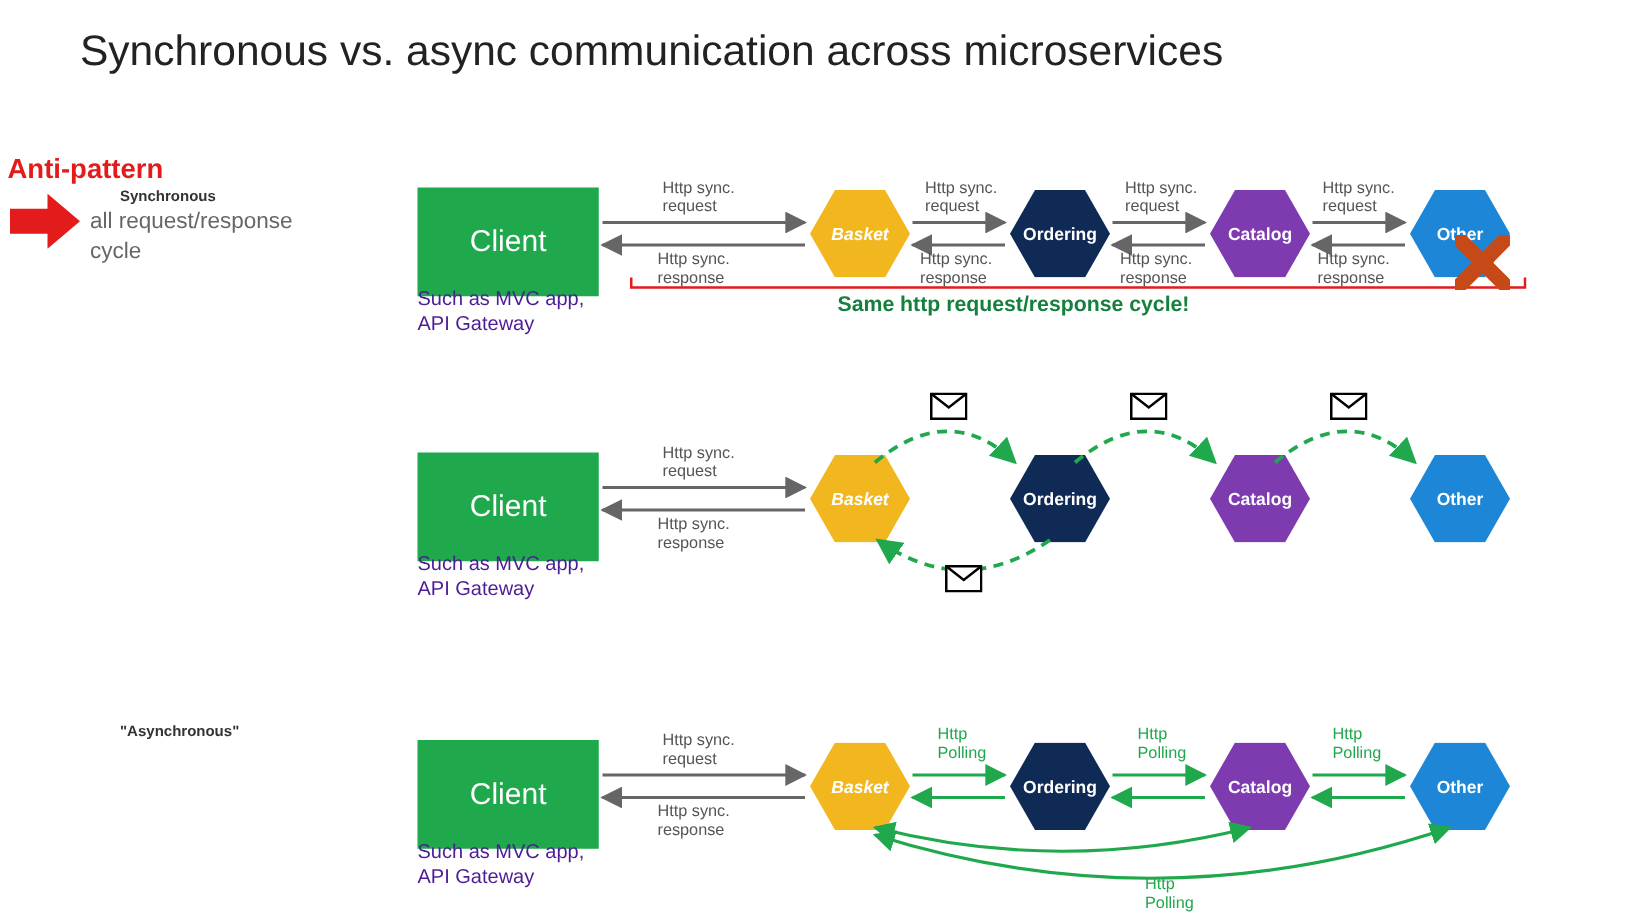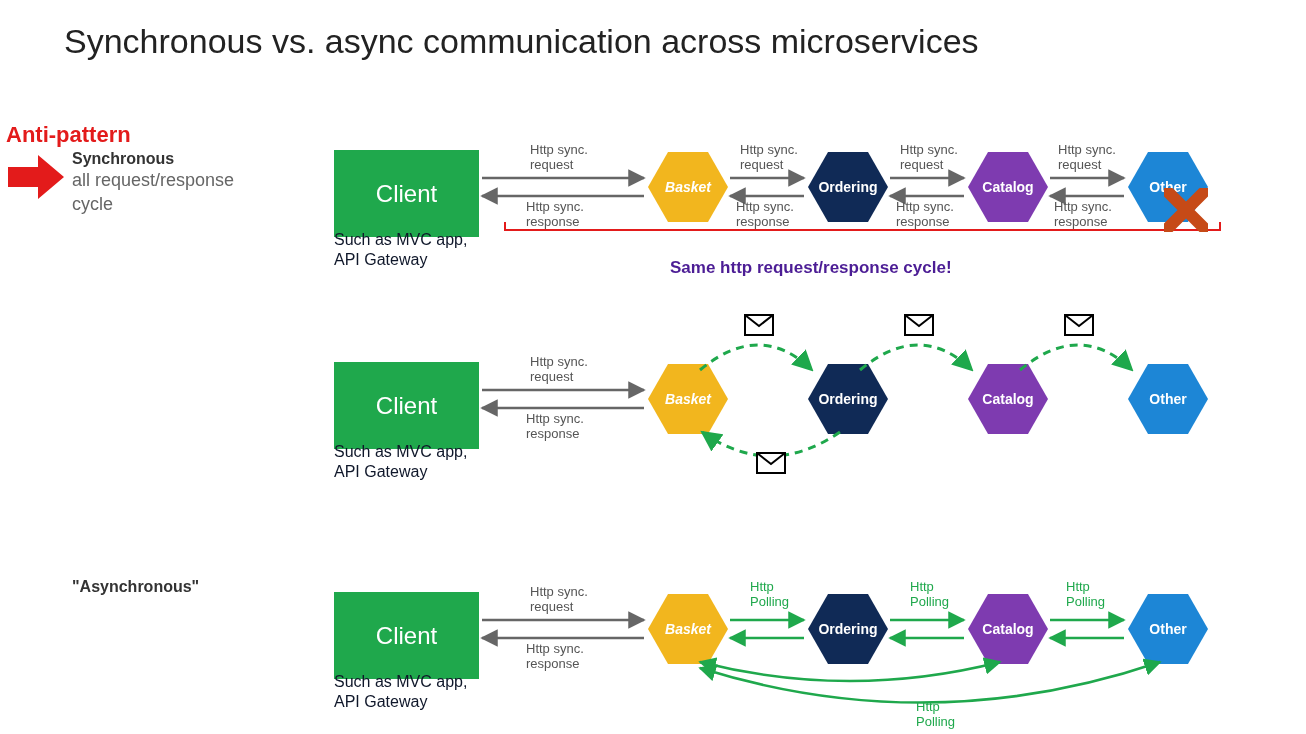--- a/index.html
+++ b/index.html
@@ -1,32 +1,32 @@
 <!DOCTYPE html>
 <html><head>
 <meta charset="utf-8">
 <style>
   * { box-sizing: border-box; margin: 0; padding: 0; }
   body { font-family: "Segoe UI", Arial, sans-serif; background: #fff; width: 1306px; height: 734px; position: relative; overflow: hidden; }
   .title { font-size: 34px; font-weight: 400; color: #222; position: absolute; left: 64px; top: 22px; }
   .anti { color: #e31b1b; font-weight: 700; font-size: 22px; position: absolute; left: 6px; top: 122px; text-align: center; }
   .red-arrow { position: absolute; left: 8px; top: 155px; }
-  .sec-title { font-weight: 700; font-size: 16px; color: #333; }
+  .sec-title { font-weight: 700; font-size: 12px; color: #333; margin-left: 24px; }
   .sec-desc { font-size: 18px; color: #666; line-height: 1.35; }
   .section-label { position: absolute; }
   .client-box { background: #1fa84c; color: #fff; font-size: 24px; display: flex; align-items: center; justify-content: center; position: absolute; width: 145px; height: 87px; }
-  .client-caption { position: absolute; font-size: 16px; color: #0f172a; line-height: 1.25; }
+  .client-caption { position: absolute; font-size: 16px; color: #4c1d95; line-height: 1.25; }
   .hexagon { position: absolute; width: 80px; height: 70px; display: flex; align-items: center; justify-content: center; color: #fff; font-weight: 700; font-size: 14px; clip-path: polygon(25% 0%, 75% 0%, 100% 50%, 75% 100%, 25% 100%, 0% 50%); }
   .hex-basket { background: #f2b61e; font-style: italic; }
   .hex-ordering { background: #102a56; }
   .hex-catalog { background: #7e3bb0; }
   .hex-other { background: #1d86d6; }
   .lbl { position: absolute; font-size: 13px; color: #555; text-align: left; line-height: 1.15; white-space: nowrap; }
   .lbl-green { color: #1fa84c; }
-  .red-bracket-label { position: absolute; color: #4c1d95; font-weight: 700; font-size: 17px; margin-top: 24px; }
+  .red-bracket-label { position: absolute; color: #15803d; font-weight: 700; font-size: 17px; }
   svg.overlay { position: absolute; left: 0; top: 0; pointer-events: none; }
   .envelope-icon { position: absolute; }
   .x-icon { position: absolute; }
 </style>
 </head>
 <body>
 
 <div class="title">Synchronous vs. async communication across microservices</div>
 
 <div class="anti">Anti-pattern</div>

